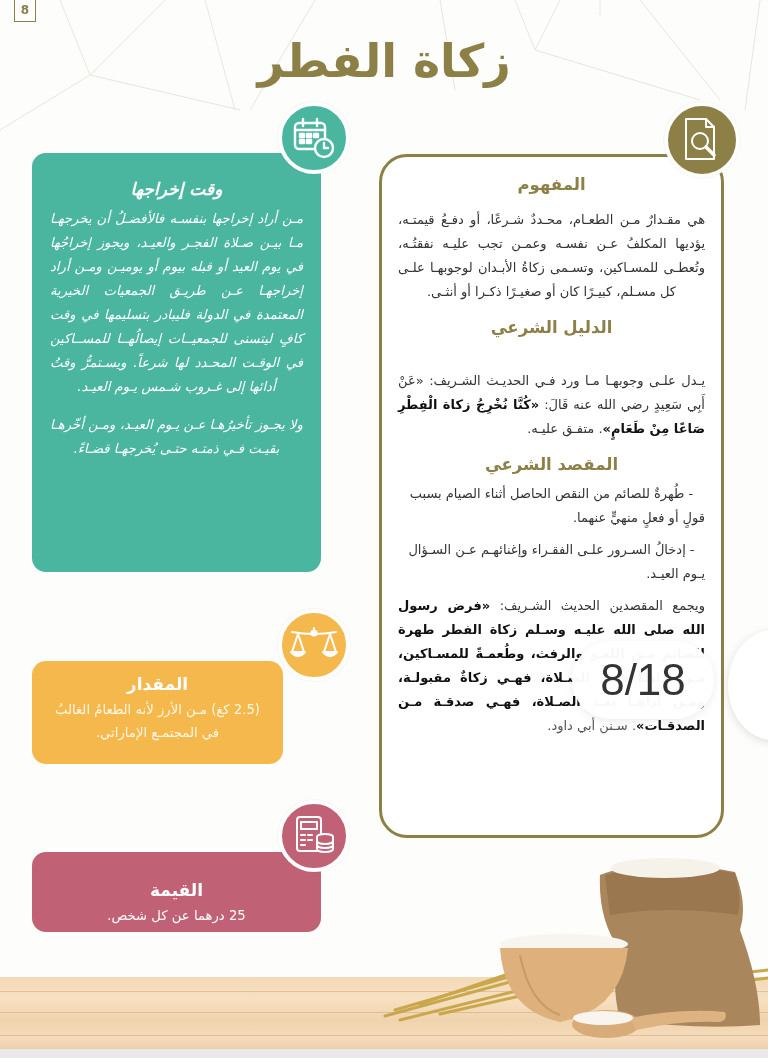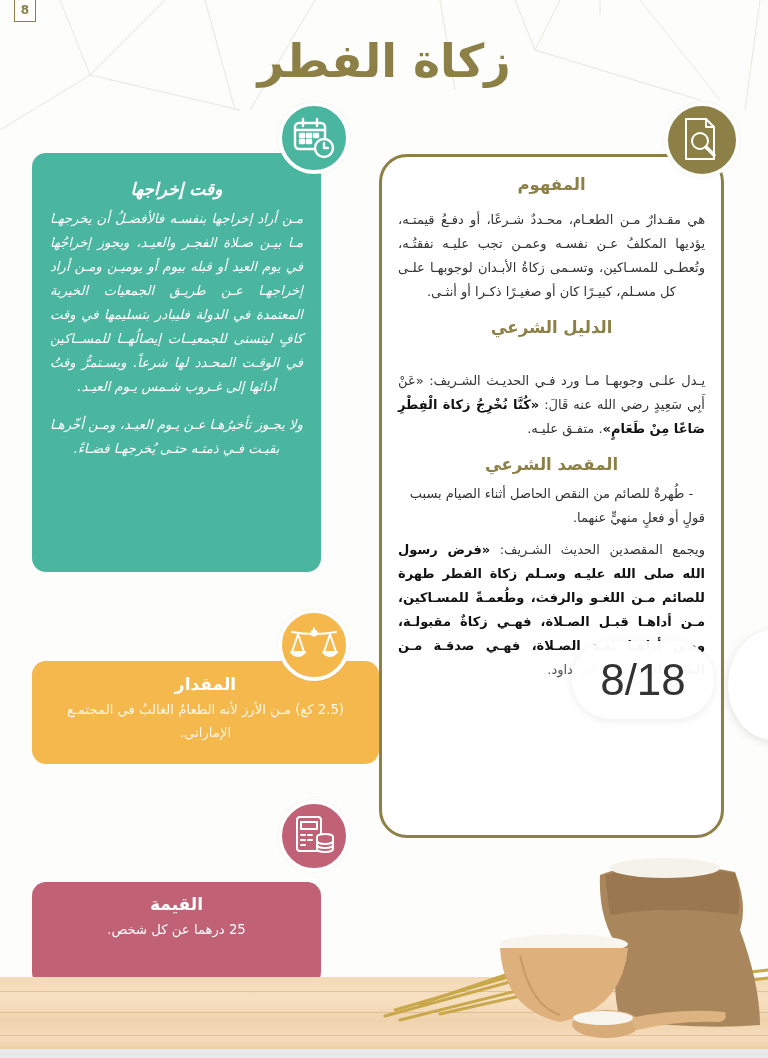--- a/index.html
+++ b/index.html
@@ -31,24 +31,24 @@
 
     
     .card {
       position: absolute; border-radius: 14px; direction: rtl; text-align: center; color: #fff;
     }
     .card h2 { font-size: 17px; font-weight: bold; margin-bottom: 8px; }
     .card p { font-size: 13.2px; line-height: 24px; text-align: justify; text-align-last: center; }
     .card .body-text p + p { margin-top: 14px; }
 
     .card-time { left: 32px; top: 153px; width: 289px; height: 419px; background: #4bb69f; padding: 26px 18px 16px 18px; font-style: italic; }
-    .card-amount { left: 32px; top: 661px; width: 347px; height: 103px; background: #f4b84c; padding: 13px 14px; }
+    .card-amount { left: 32px; top: 661px; width: 251px; height: 103px; background: #f4b84c; padding: 13px 14px; }
     .card-amount p, .card-value p { text-align: center; line-height: 23px; }
     .card-amount p { color: #fff7e6; }
-    .card-value { left: 32px; top: 852px; width: 289px; height: 104px; background: #c06175; padding: 12px 14px; margin-top: 30px; }
+    .card-value { left: 32px; top: 852px; width: 289px; height: 80px; background: #c06175; padding: 28px 14px; }
 
     .icon-circle {
       position: absolute; width: 72px; height: 72px; border-radius: 50%;
       border: 4px solid #ffffff;
       display: flex; align-items: center; justify-content: center;
       box-shadow: 0 0 0 1px rgba(0,0,0,0.03);
     }
     .ic-time { left: 278px; top: 102px; background: #4bb69f; }
     .ic-amount { left: 278px; top: 609px; background: #f4b84c; }
     .ic-value { left: 278px; top: 800px; background: #c06175; }
@@ -190,20 +190,21 @@
       <p class="hadith">
         <span>يـدل علـى وجوبهـا مـا ورد فـي الحديـث الشـريف:</span>
         <span>«عَنْ أَبِي سَعِيدٍ رضي الله عنه قَالَ:</span>
         <b>«كُنَّا نُخْرِجُ زكاة الْفِطْرِ صَاعًا مِنْ طَعَامٍ»</b><span>. متفـق عليـه.</span>
       </p>
     </div>
 
     <div class="sec">
       <h3 style="margin-bottom:8px">المقصد الشرعي</h3>
       <p class="bullet">- طُهرةٌ للصائم من النقص الحاصل أثناء الصيام بسبب قولٍ أو فعلٍ منهيٍّ عنهما.</p>
+      <p class="bullet">- إدخالُ السـرور علـى الفقـراء وإغنائهـم عـن السـؤال يـوم العيـد.</p>
       <p class="hadith" style="margin-top:4px">
         <span>ويجمع المقصدين الحديث الشـريف:</span>
         <b>«فرض رسول الله صلى الله عليـه وسـلم زكاة الفطر طهرة للصائم مـن اللغـو والرفث، وطُعمـةً للمسـاكين، مـن أداهـا قبـل الصـلاة، فهـي زكاةٌ مقبولـة، ومـن أداهـا بعـد الصـلاة، فهـي صدقـة مـن الصدقـات»</b><span class="src">. سـنن أبي داود.</span>
       </p>
     </div>
   </div>
   <div class="icon-circle ic-concept">
     <svg width="48" height="50" viewBox="0 0 48 50" fill="none" stroke="#fff" stroke-width="2" stroke-linecap="round" stroke-linejoin="round">
       <path d="M8 4 h20 l8 8 v32 h-28 z"></path>
       <path d="M28 4 v8 h8"></path>

